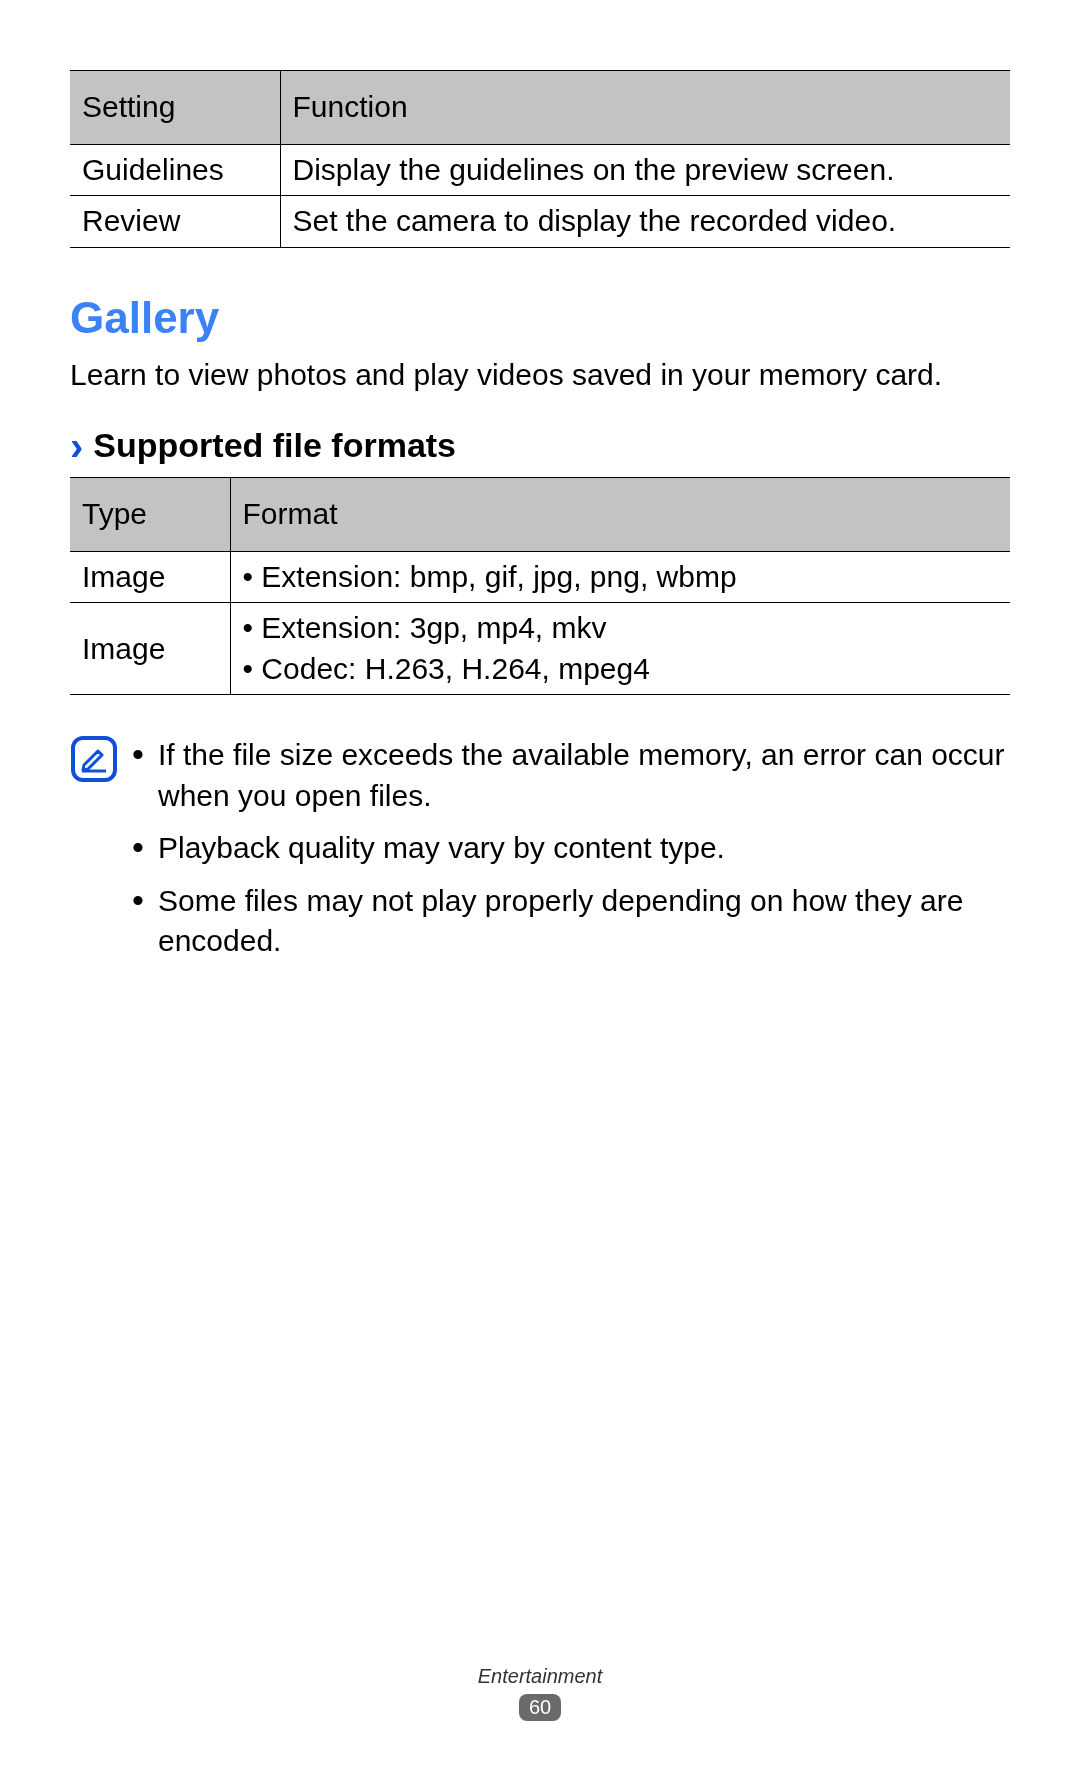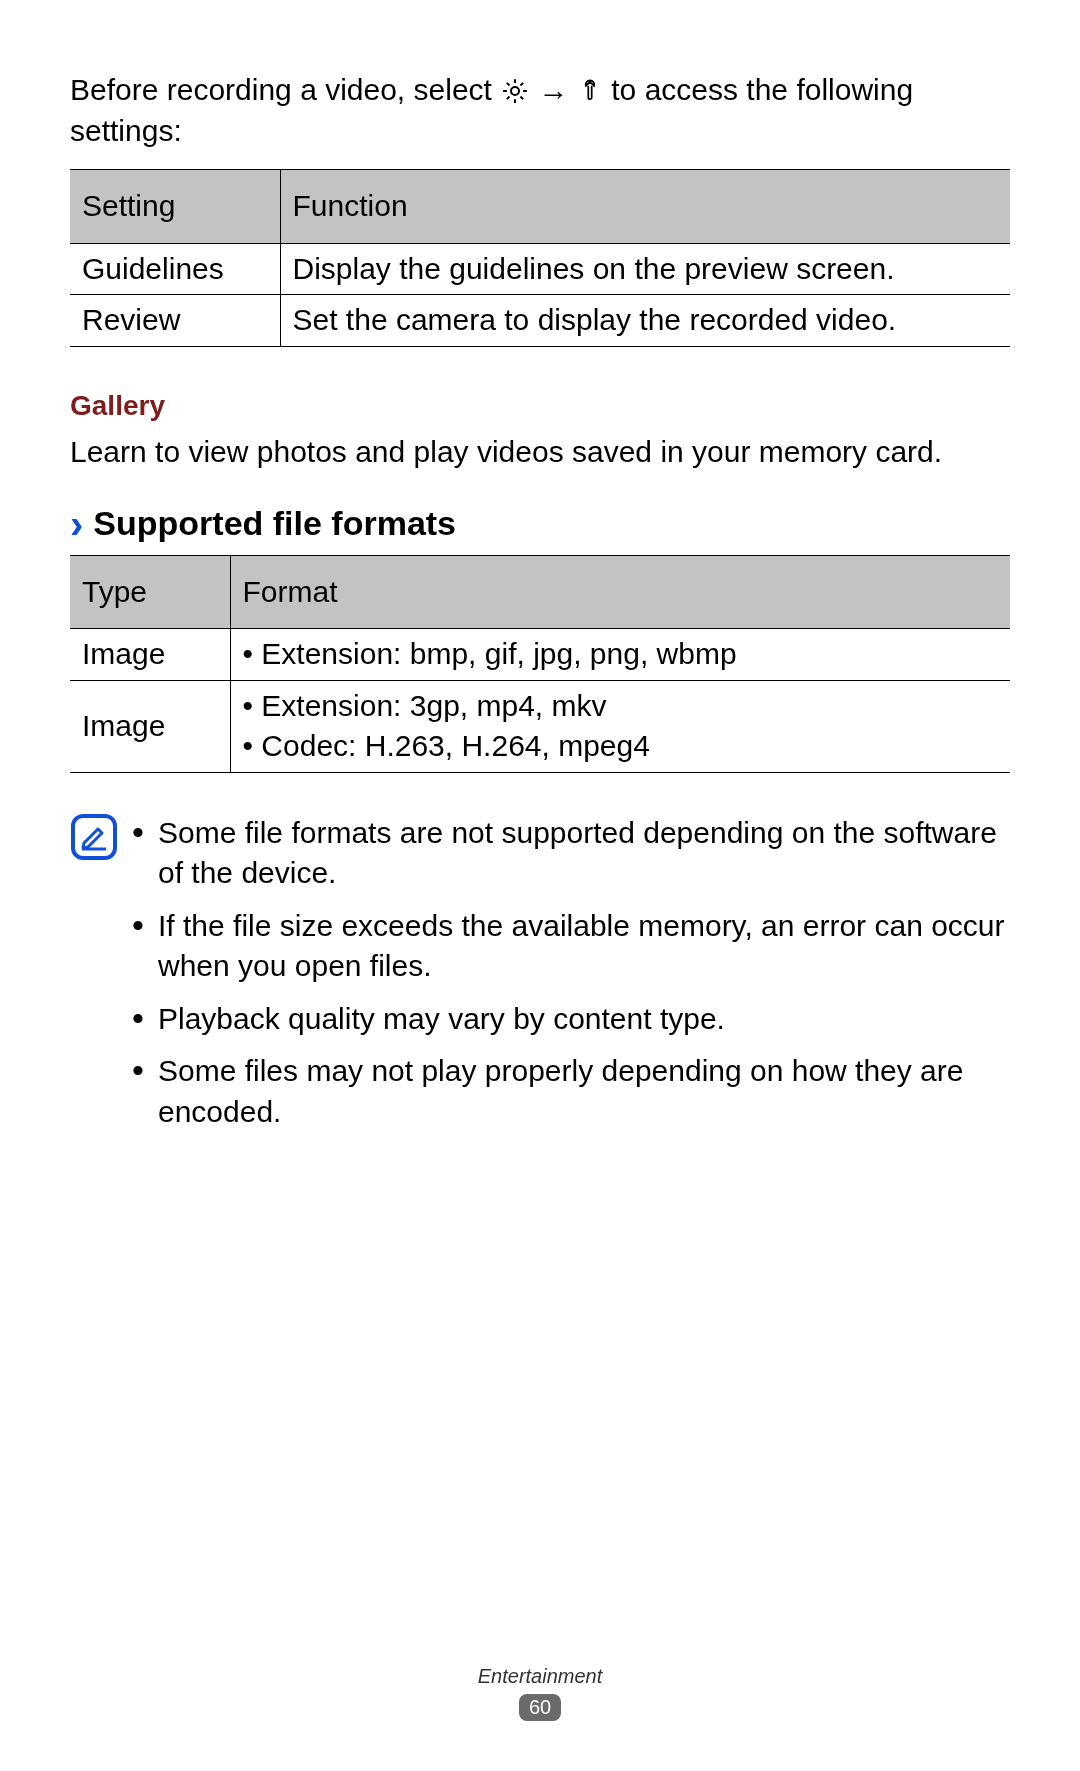--- a/index.html
+++ b/index.html
@@ -40,22 +40,22 @@
     font-size: 30px;
   }
   table.settings td:first-child { width: 210px; background: #fff; border-left: none; }
   table.settings td:last-child { border-right: none; }
   table.settings th:first-child { border-left: none; }
   table.settings th:last-child { border-right: none; }
   table.settings th, table.settings td { border-left: none; border-right: none; }
   table.settings th:first-child, table.settings td:first-child { border-right: 1px solid #000; }
 
   h1.section-title {
-    color: #7f1d1d;
-    font-size: 28px;
+    color: #3b82f6;
+    font-size: 44px;
     font-weight: 700;
     margin: 30px 0 8px 0;
   }
   .section-desc { font-size: 30px; margin-bottom: 28px; }
 
   .subsection {
     display: flex;
     align-items: center;
     gap: 10px;
     margin: 10px 0 8px 0;
@@ -116,37 +116,20 @@
     color: #fff;
     background: #6a6a6a;
     border-radius: 8px;
   }
 </style>
 </head>
 <body>
 
 <div class="page">
 
-  <p class="intro-line">
-    <span>Before recording a video, select </span>
-    <span class="inline-icon">
-      <svg width="30" height="30" viewBox="0 0 24 24" fill="none" stroke="#000" stroke-width="1.6">
-        <circle cx="12" cy="12" r="3.2"></circle>
-        <path d="M12 2.5v3M12 18.5v3M21.5 12h-3M5.5 12h-3M18.5 5.5l-2.1 2.1M7.6 16.4l-2.1 2.1M18.5 18.5l-2.1-2.1M7.6 7.6 5.5 5.5"></path>
-      </svg>
-    </span>
-    <span> → </span>
-    <span class="inline-icon">
-      <svg width="26" height="30" viewBox="0 0 24 28" fill="none" stroke="#000" stroke-width="1.6">
-        <path d="M12 4a4 4 0 0 0-3.8 5.2L12 5.4l3.8 3.8A4 4 0 0 0 12 4z"></path>
-        <path d="M10.4 9v11a1.6 1.6 0 0 0 3.2 0V9"></path>
-      </svg>
-    </span>
-    <span> to access the following settings:</span>
-  </p>
 
   <table class="settings">
     <thead>
       <tr>
         <th>Setting</th>
         <th>Function</th>
       </tr>
     </thead>
     <tbody>
       <tr>
@@ -198,21 +181,20 @@
 
   <div class="note-block">
     <div class="note-icon">
       <svg width="48" height="48" viewBox="0 0 48 48">
         <rect x="3" y="3" width="42" height="42" rx="10" fill="none" stroke="#1050d8" stroke-width="4"></rect>
         <path d="M14 30 L28 16 L32 20 L18 34 L13 35 Z" fill="none" stroke="#1050d8" stroke-width="3" stroke-linejoin="round"></path>
         <line x1="12" y1="36" x2="36" y2="36" stroke="#1050d8" stroke-width="3"></line>
       </svg>
     </div>
     <ul class="note-list">
-      <li>Some file formats are not supported depending on the software of the device.</li>
       <li>If the file size exceeds the available memory, an error can occur when you open files.</li>
       <li>Playback quality may vary by content type.</li>
       <li>Some files may not play properly depending on how they are encoded.</li>
     </ul>
   </div>
 
 </div>
 
 <div class="footer">
   <div class="footer-chapter">Entertainment</div>

